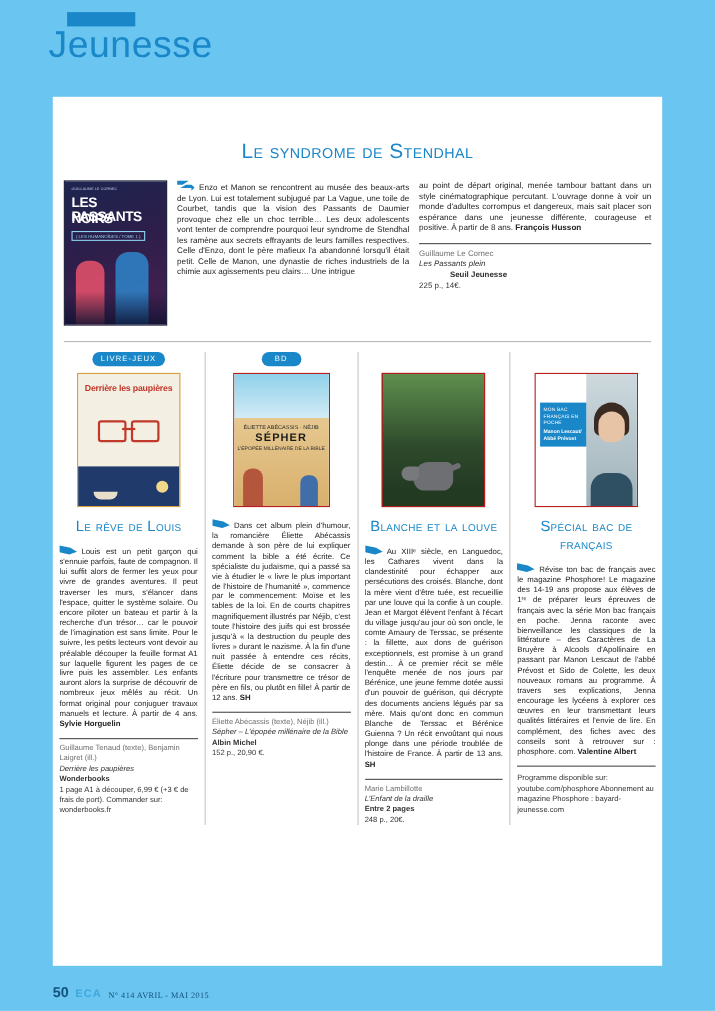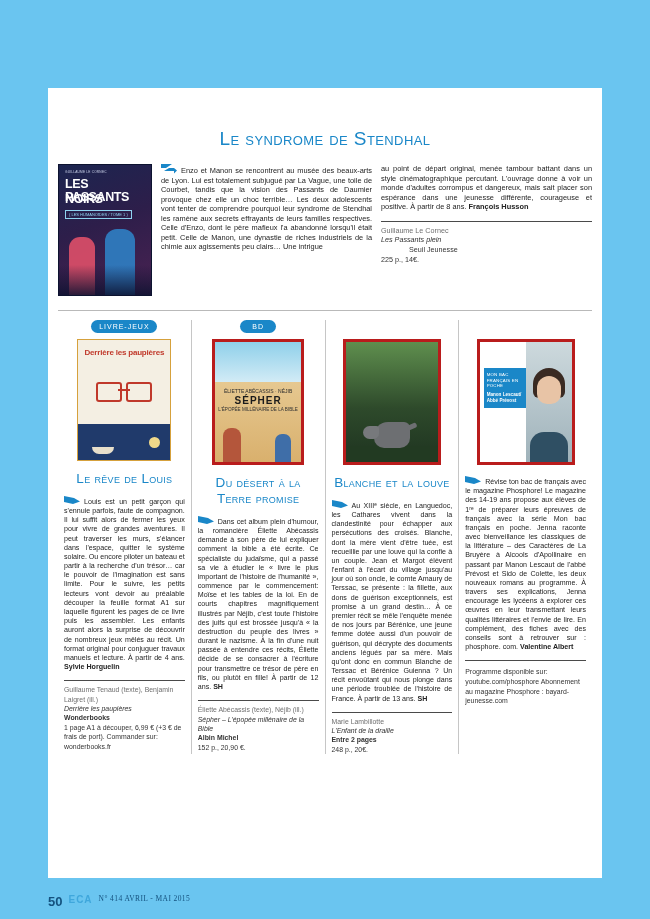--- a/index.html
+++ b/index.html
@@ -52,40 +52,40 @@
 
   .lead-col{flex:1;font-size:7.4px;line-height:1.29;color:#232323;text-align:justify;}
   .lead-col.c1{position:relative;padding-left:0;}
   .arrow{
     display:inline-block;vertical-align:-2px;
     width:16px;height:11px;margin-right:4px;
   }
   .sig{font-weight:bold;}
   .credits{margin-top:9px;border-top:1px solid #4a4a4a;padding-top:4px;font-size:7.2px;line-height:1.35;color:#333;}
   .credits .ital{font-style:italic;}
-  .credits .bold{font-weight:normal;padding-left:28px;}
+  .credits .bold{font-weight:bold;padding-left:28px;}
   .credits .grey{color:#6f6f6f;}
 
   hr.sep{border:none;border-top:1px solid #b9b9b9;margin:14px 10px 0 10px;}
 
   
-  .cols{display:flex;padding:0 10px;margin-top:9px;}
+  .cols{display:flex;padding:0 0;margin-top:9px;}
   .col{flex:1;padding:0 6px;position:relative;}
   .col + .col{border-left:1px solid #c6c6c6;}
 
   .badge{
     display:block;margin:0 auto 6px auto;
     background:#1a87c8;color:#fff;border-radius:9px;
     font-size:7px;letter-spacing:1px;text-align:center;
     padding:3px 0;width:66px;
   }
   .badge.narrow{width:36px;}
   .badge.blank{visibility:hidden;}
 
-  .cover{height:120px;margin:0 auto 10px auto;position:relative;overflow:hidden;border:3px solid #b91c1c;}
+  .cover{height:120px;margin:0 auto 10px auto;position:relative;overflow:hidden;border:1px solid #b91c1c;}
 
   
   .cv1{width:92px;background:#f4efe3;border:1px solid #d6a13c;}
   .cv1 .t{position:absolute;top:8px;left:0;right:0;text-align:center;font-size:8px;color:#c0392b;font-weight:bold;line-height:1.15;letter-spacing:-.2px;}
   .cv1 .glass{position:absolute;top:42px;left:18px;width:56px;height:18px;}
   .cv1 .glass i{position:absolute;top:0;width:22px;height:16px;border:2px solid #c0392b;border-radius:3px;}
   .cv1 .glass i.l{left:0;}
   .cv1 .glass i.r{right:0;}
   .cv1 .glass b{position:absolute;top:7px;left:22px;width:12px;height:2px;background:#c0392b;}
   .cv1 .band{position:absolute;bottom:0;left:0;right:0;height:36px;background:#203a6b;}
@@ -129,30 +129,34 @@
   .col-credits{
     margin-top:8px;border-top:1px solid #4a4a4a;padding-top:4px;
     font-size:6.9px;line-height:1.36;color:#333;
   }
   .col-credits .ital{font-style:italic;}
   .col-credits .bold{font-weight:bold;}
   .col-credits .grey{color:#6f6f6f;}
   .col-notes{font-size:6.9px;line-height:1.4;color:#333;padding-top:2px;}
 
   
-  .footer{position:absolute;left:48px;bottom:10px;display:flex;align-items:flex-start;gap:6px;}
+  .footer{position:absolute;left:48px;bottom:10px;display:flex;align-items:flex-end;gap:6px;}
   .f-num{font-size:13px;font-weight:bold;color:#14527f;}
   .f-eca{font-size:10px;font-weight:bold;color:#3fa7dc;letter-spacing:1px;}
   .f-issue{font-size:7.5px;color:#14527f;letter-spacing:.4px;font-family:"Liberation Serif", serif;}
 </style>
 </head>
 <body>
 
 <div class="page">
 
+  <div class="masthead">
+    <div class="mast-tab"></div>
+    <div class="mast-title">Jeunesse</div>
+  </div>
 
   <div class="sheet">
 
     <div class="lead">
       <div class="lead-title">Le syndrome de Stendhal</div>
 
       <div class="lead-body">
         <div class="cover-lead">
           <div class="c-auth">GUILLAUME LE CORNEC</div>
           <div class="c-t1">LES PASSANTS</div>
@@ -223,21 +227,20 @@
         <div class="badge narrow">BD</div>
         <div class="cover cv2">
           <div class="sky"></div>
           <div class="sand"></div>
           <div class="fig"></div>
           <div class="fig2"></div>
           <div class="h1">ÉLIETTE ABÉCASSIS · NÉJIB</div>
           <div class="h2">SÉPHER</div>
           <div class="h3">L'ÉPOPÉE MILLÉNAIRE DE LA BIBLE</div>
         </div>
-        <div class="col-title">Du désert à la Terre promise</div>
         <div class="col-body">
           <span class="arrow">
             <svg width="16" height="11" viewBox="0 0 16 11">
                 <path d="M0 1 L10 3 L16 6.5 L9 9 L0 7 Z" fill="#1a87c8"></path>
               </svg>
           </span><span>Dans cet album plein d'humour, la romancière Éliette Abécassis demande à son père de lui expliquer comment la bible a été écrite. Ce spécialiste du judaïsme, qui a passé sa vie à étudier le « livre le plus important de l'histoire de l'humanité », commence par le commencement: Moïse et les tables de la loi. En de courts chapitres magnifiquement illustrés par Néjib, c'est toute l'histoire des juifs qui est brossée jusqu'à « la destruction du peuple des livres » durant le nazisme. À la fin d'une nuit passée à entendre ces récits, Éliette décide de se consacrer à l'écriture pour transmettre ce trésor de père en fils, ou plutôt en fille! À partir de 12 ans. </span><span class="sig">SH</span>
         </div>
         <div class="col-credits">
           <div class="grey">Éliette Abécassis (texte), Néjib (ill.)</div>
           <div class="ital">Sépher – L'épopée millénaire de la Bible</div>
@@ -275,20 +278,21 @@
           <div class="photo">
             <div class="hair"></div>
             <div class="face"></div>
             <div class="body"></div>
           </div>
           <div class="lbox">
             <div class="l1">MON BAC FRANÇAIS EN POCHE</div>
             <div class="l2">Manon Lescaut/ Abbé Prévost</div>
           </div>
         </div>
+        <div class="col-title">Spécial bac de français</div>
         <div class="col-body">
           <span class="arrow">
             <svg width="16" height="11" viewBox="0 0 16 11">
                 <path d="M0 1 L10 3 L16 6.5 L9 9 L0 7 Z" fill="#1a87c8"></path>
               </svg>
           </span><span>Révise ton bac de français avec le magazine Phosphore! Le magazine des 14-19 ans propose aux élèves de 1ʳᵉ de préparer leurs épreuves de français avec la série Mon bac français en poche. Jenna raconte avec bienveillance les classiques de la littérature – des Caractères de La Bruyère à Alcools d'Apollinaire en passant par Manon Lescaut de l'abbé Prévost et Sido de Colette, les deux nouveaux romans au programme. À travers ses explications, Jenna encourage les lycéens à explorer ces œuvres en leur transmettant leurs qualités littéraires et l'envie de lire. En complément, des fiches avec des conseils sont à retrouver sur : phosphore. com. </span><span class="sig">Valentine Albert</span>
         </div>
         <div class="col-credits">
           <div class="col-notes">Programme disponible sur: youtube.com/phosphore Abonnement au magazine Phosphore : bayard-jeunesse.com</div>
         </div>

